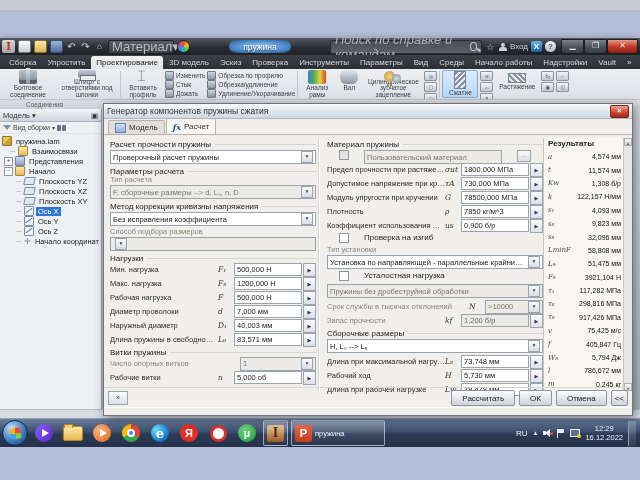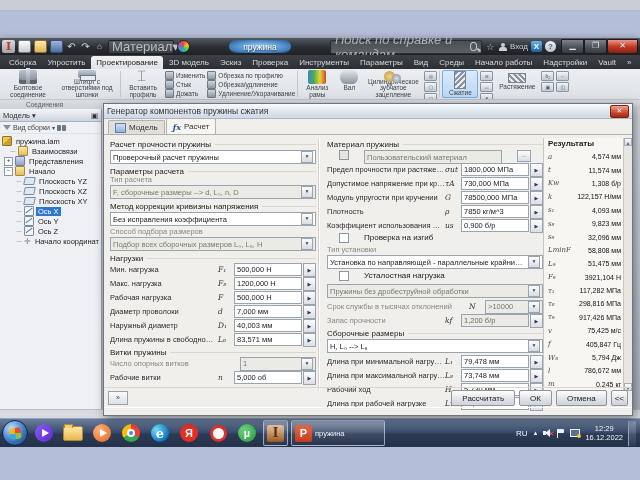--- a/index.html
+++ b/index.html
@@ -459,21 +459,20 @@
           </div>
 
         <div class="sect">Метод коррекции кривизны напряжения</div>
         <div class="combo">
             <span class="tx">Без исправления коэффициента</span>
             <span class="dda">▼</span>
           </div>
 
         <div class="slabel">Способ подбора размеров</div>
         <div class="combo dis">
-            <span class="tx">Подбор всех сборочных размеров L₀, L₈, H</span>
             <span class="dda">▼</span>
           </div>
 
         <div class="sect">Нагрузки</div>
         <div>
 
             <div class="frow">
               <span class="flabel">Мин. нагрузка</span>
               <span class="fsym">F₁</span>
               <span class="ffield">500,000 Н</span>
@@ -618,26 +617,20 @@
           <span class="fbtn">▶</span>
         </div>
 
         <div class="sect">Сборочные размеры</div>
         <div class="combo">
             <span class="tx">H, L₀ --&gt; L₈</span>
             <span class="dda">▼</span>
           </div>
         <div>
 
-            <div class="frow">
-              <span class="flabel">Длина при минимальной нагрузке</span>
-              <span class="fsym">L₁</span>
-              <span class="ffield">79,478 мм</span>
-              <span class="fbtn">▶</span>
-            </div>
 
             <div class="frow">
               <span class="flabel">Длина при максимальной нагрузке</span>
               <span class="fsym">L₈</span>
               <span class="ffield">73,748 мм</span>
               <span class="fbtn">▶</span>
             </div>
 
             <div class="frow">
               <span class="flabel">Рабочий ход</span>

